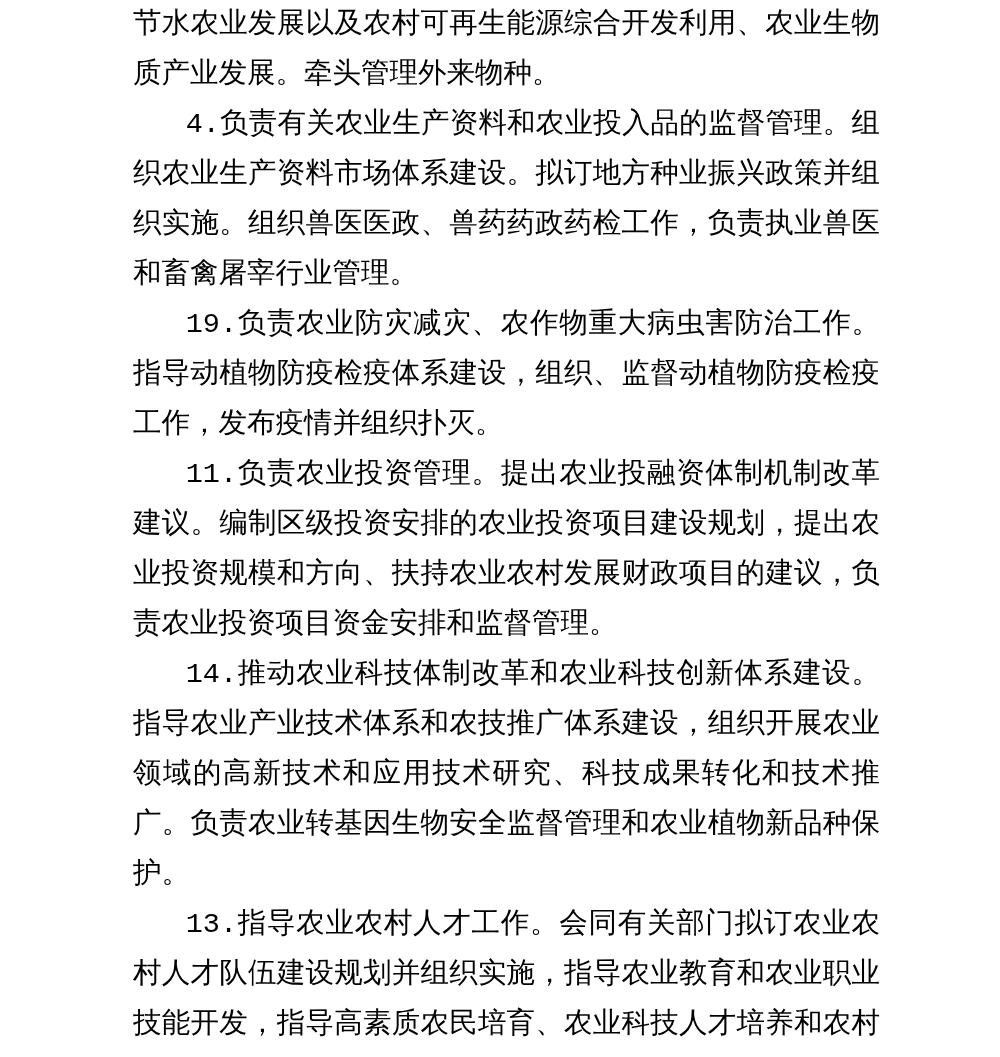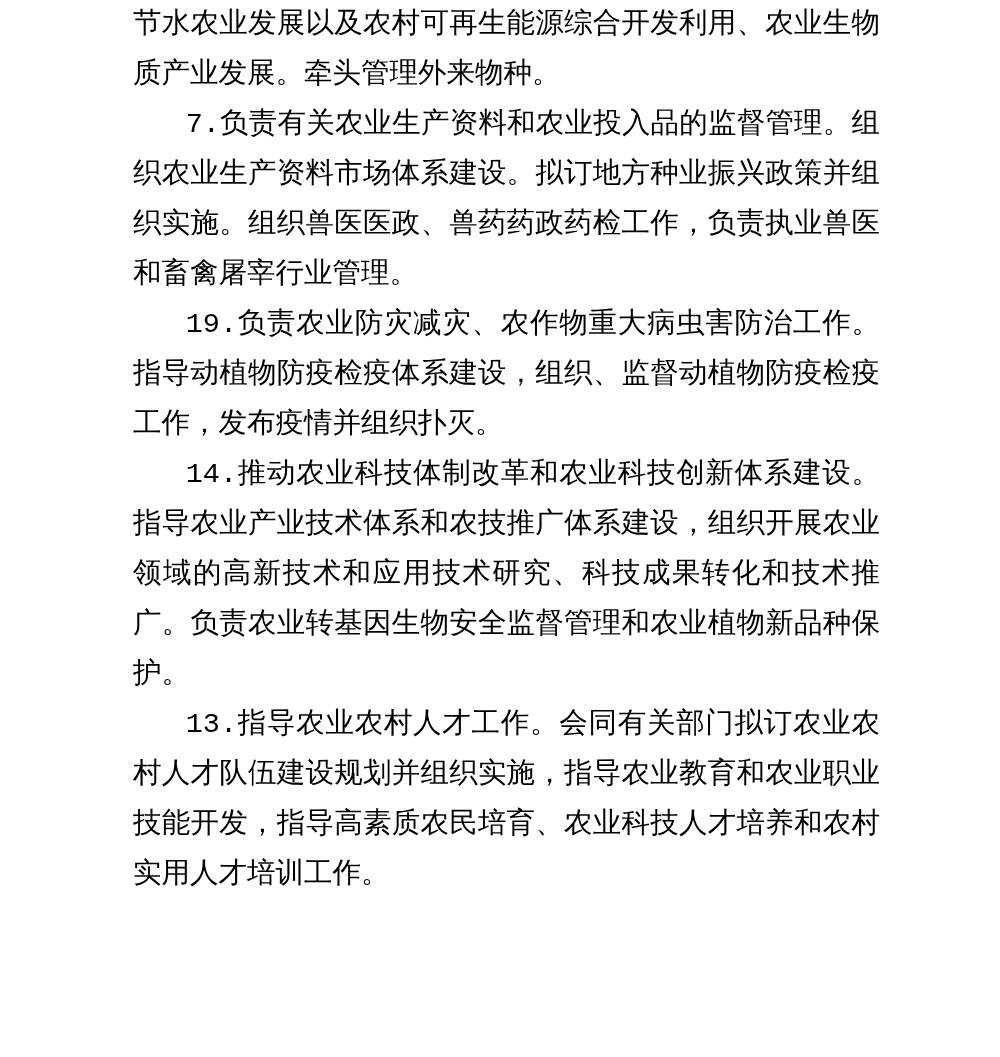--- a/index.html
+++ b/index.html
@@ -33,17 +33,18 @@
   }
   .para.indent {
     text-indent: 1.85em;
   }
 </style>
 </head>
 <body>
 
 <div class="doc-page">
   <p class="para">节水农业发展以及农村可再生能源综合开发利用、农业生物质产业发展。牵头管理外来物种。</p>
-  <p class="para indent">7.负责有关农业生产资料和农业投入品的监督管理。组织农业生产资料市场体系建设。拟订地方种业振兴政策并组织实施。组织兽医医政、兽药药政药检工作，负责执业兽医和畜禽屠宰行业管理。</p>
+  <p class="para indent">4.负责有关农业生产资料和农业投入品的监督管理。组织农业生产资料市场体系建设。拟订地方种业振兴政策并组织实施。组织兽医医政、兽药药政药检工作，负责执业兽医和畜禽屠宰行业管理。</p>
   <p class="para indent">19.负责农业防灾减灾、农作物重大病虫害防治工作。指导动植物防疫检疫体系建设，组织、监督动植物防疫检疫工作，发布疫情并组织扑灭。</p>
+  <p class="para indent">11.负责农业投资管理。提出农业投融资体制机制改革建议。编制区级投资安排的农业投资项目建设规划，提出农业投资规模和方向、扶持农业农村发展财政项目的建议，负责农业投资项目资金安排和监督管理。</p>
   <p class="para indent">14.推动农业科技体制改革和农业科技创新体系建设。指导农业产业技术体系和农技推广体系建设，组织开展农业领域的高新技术和应用技术研究、科技成果转化和技术推广。负责农业转基因生物安全监督管理和农业植物新品种保护。</p>
   <p class="para indent">13.指导农业农村人才工作。会同有关部门拟订农业农村人才队伍建设规划并组织实施，指导农业教育和农业职业技能开发，指导高素质农民培育、农业科技人才培养和农村实用人才培训工作。</p>
 </div>
 
 </body></html>

